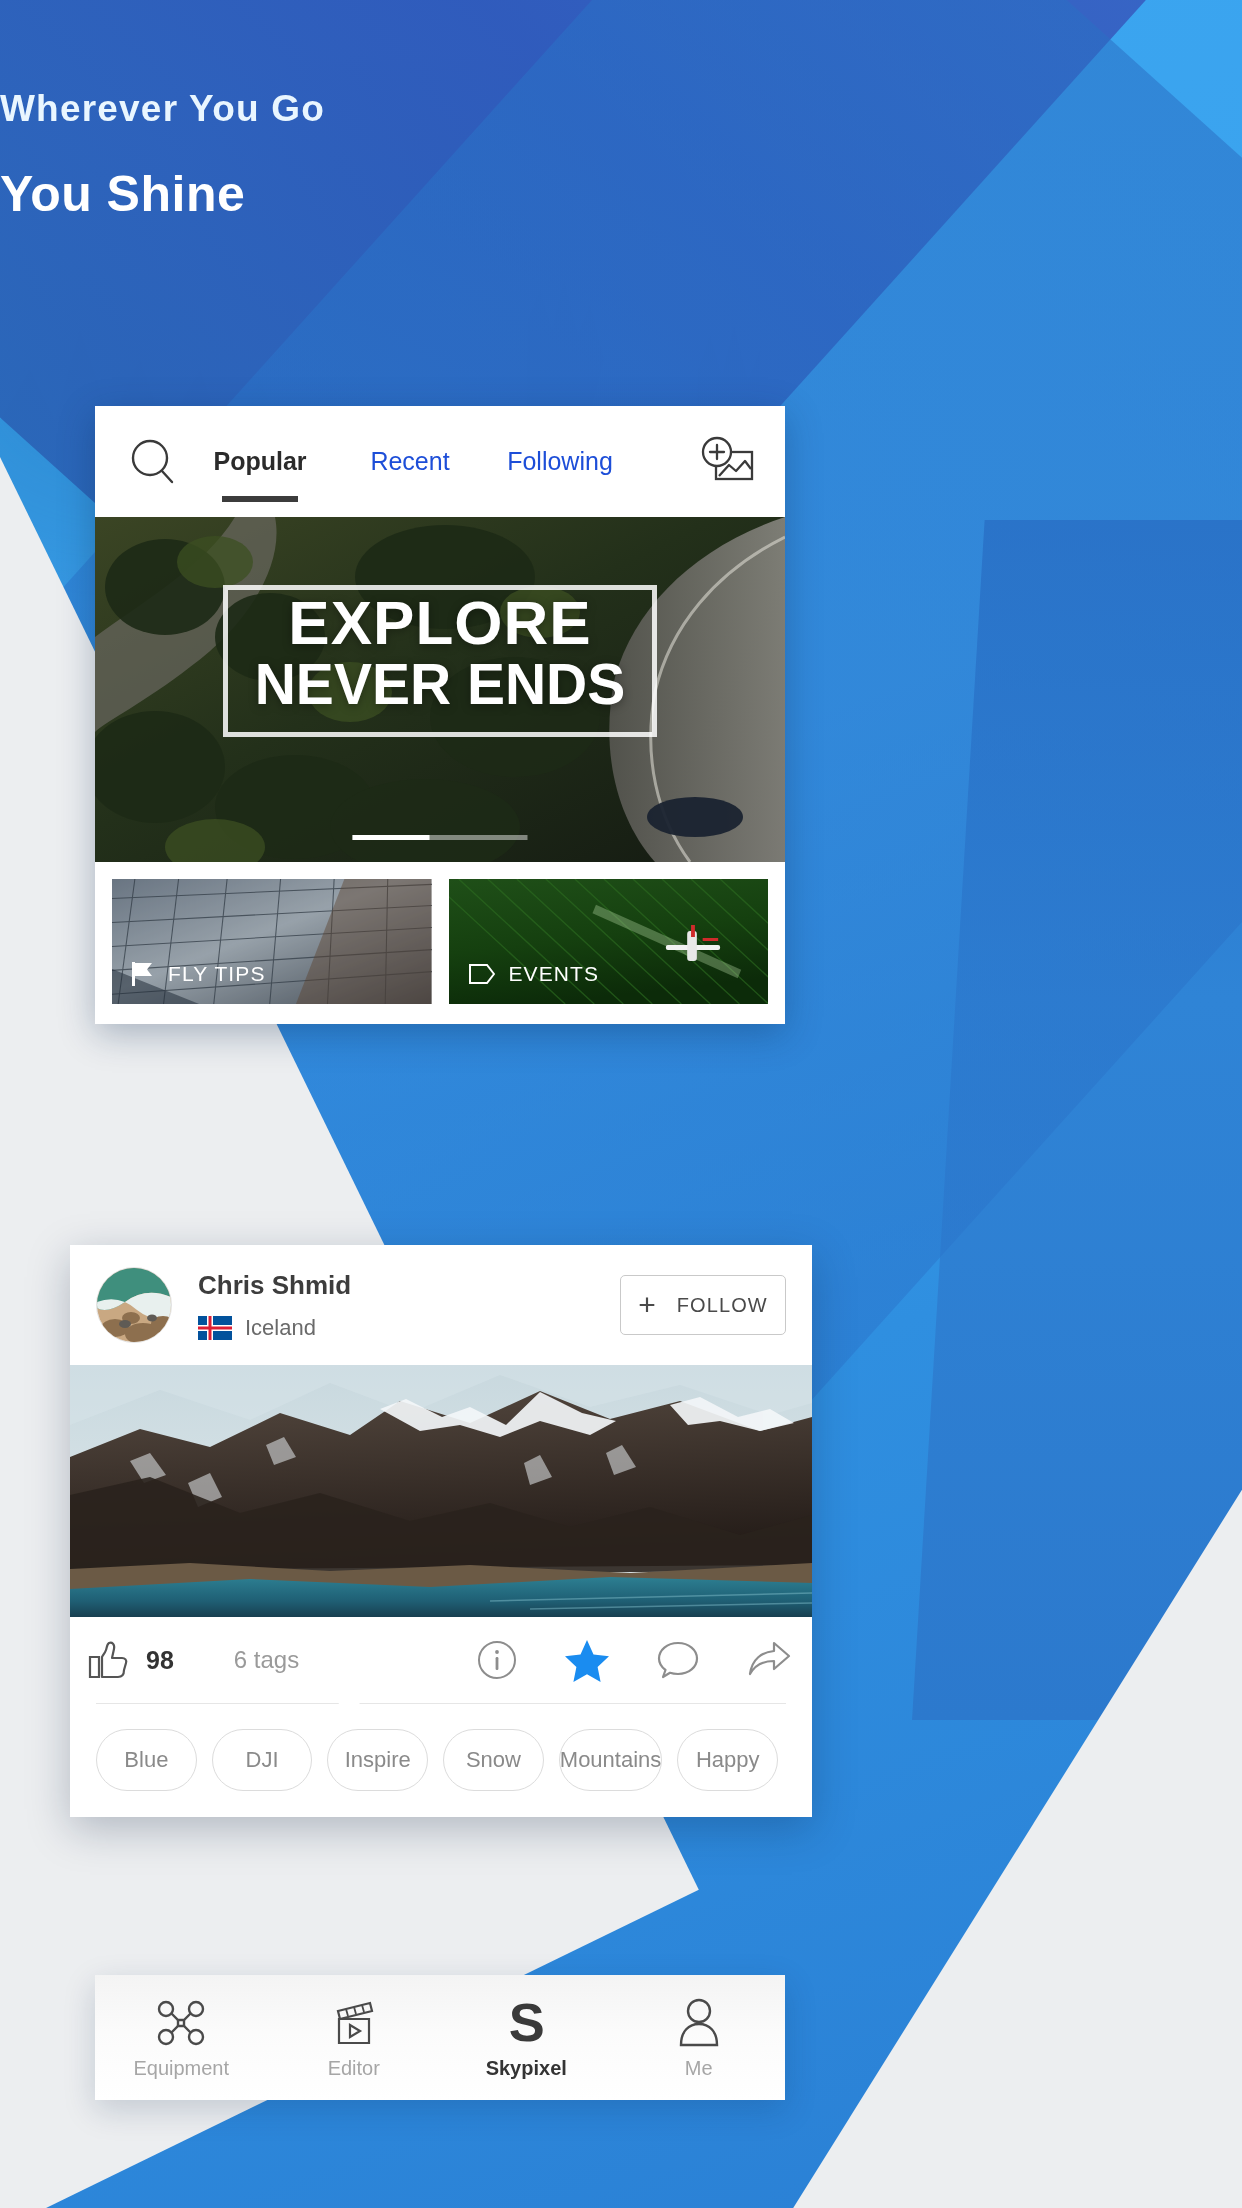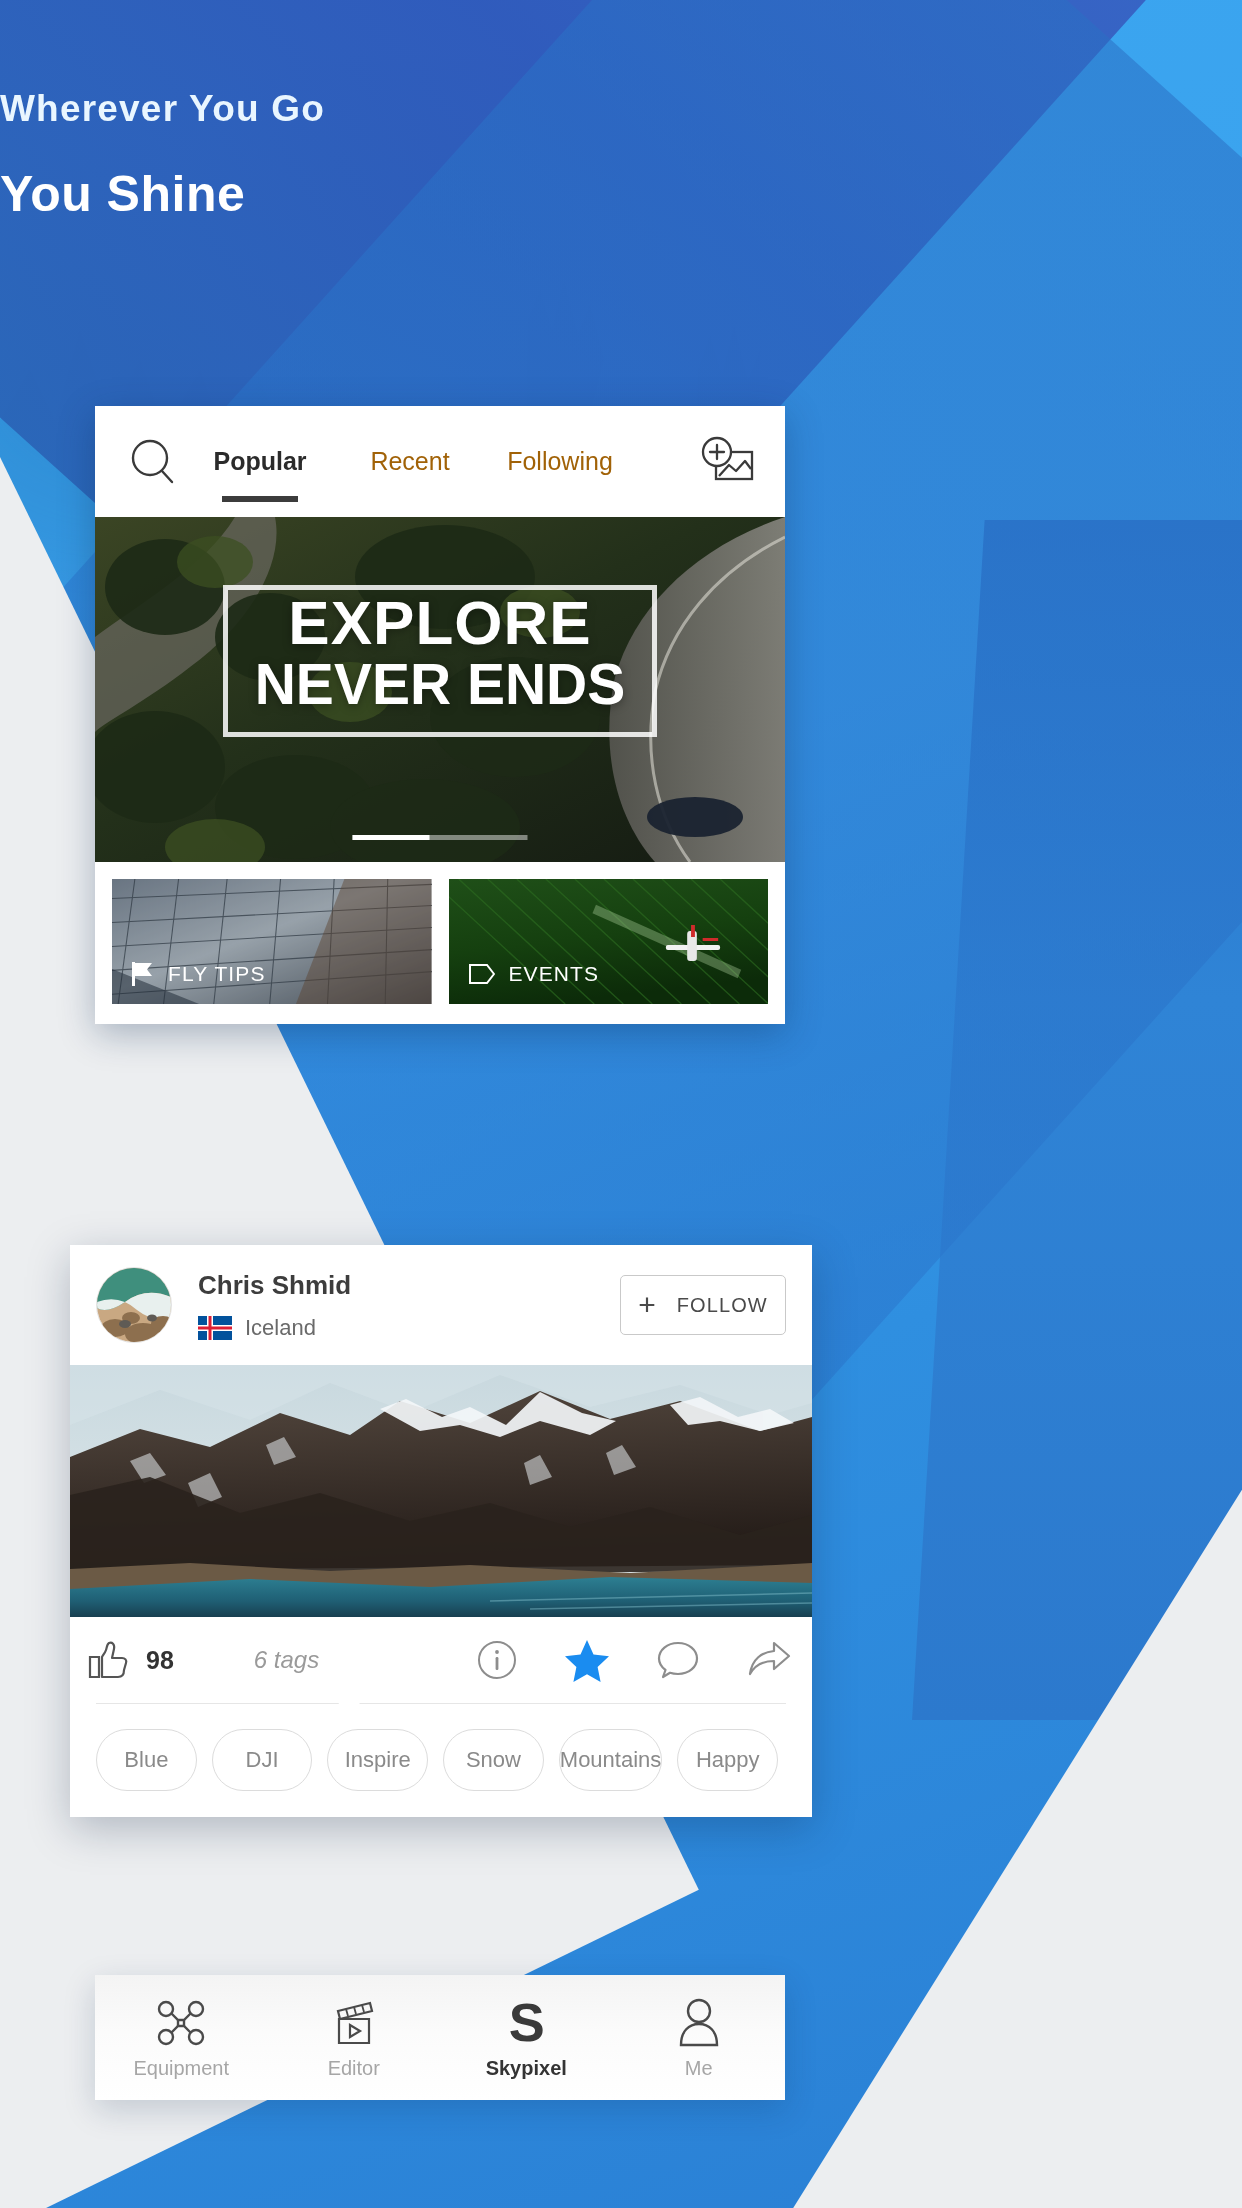--- a/index.html
+++ b/index.html
@@ -82,21 +82,21 @@
   }
 
   
   .navbar{
     height:111px; display:flex; align-items:center; padding:0 26px;
     background:#fff; position:relative;
   }
   .search-icon{ width:52px; height:52px; margin-left:6px; flex:0 0 auto;}
   .tabs{ display:flex; align-items:center; gap:0; flex:1; margin-left:6px;}
   .tab{
-    font-size:25px; color:#a16207; position:relative;
+    font-size:25px; color:#1d4ed8; position:relative;
     padding:0 10px; width:150px; text-align:center;
   }
   .tab.active{ color:#2b2b2b; font-weight:bold; }
   .tab.active::after{
     content:""; position:absolute; left:50%; transform:translateX(-50%);
     bottom:-26px; width:76px; height:6px; background:#3c3c3c;
   }
   .upload-icon{ width:56px; height:52px; flex:0 0 auto; margin-right:4px;}
 
   
@@ -158,21 +158,21 @@
   .follow-plus{ font-size:30px; line-height:1; color:#4a4a4a; font-weight:300;}
 
   .post-photo{ height:252px; position:relative; overflow:hidden;}
 
   .post-actions{
     display:flex; align-items:center; padding:0 16px; height:86px;
     position:relative;
   }
   .likes{ display:flex; align-items:center; gap:16px; }
   .like-count{ font-size:25px; font-weight:bold; color:#333; }
-  .tagcount{ margin-left:80px; font-size:24px; color:#9a9a9a;font-style:italic; }
+  .tagcount{ margin-left:60px; font-size:24px; color:#9a9a9a; }
   .act-icons{ margin-left:auto; display:flex; align-items:center; gap:46px; padding-right:4px;}
 
   .tags-panel{ position:relative; padding:0 8px 26px 0; }
   .tags-panel::before{
     content:""; position:absolute; left:26px; right:26px; top:0; height:1px; background:#e6e6e6;
   }
   .caret{
     position:absolute; left:268px; top:-11px; width:22px; height:12px;
     background:#fff;
     clip-path:polygon(50% 0, 100% 100%, 0 100%);

